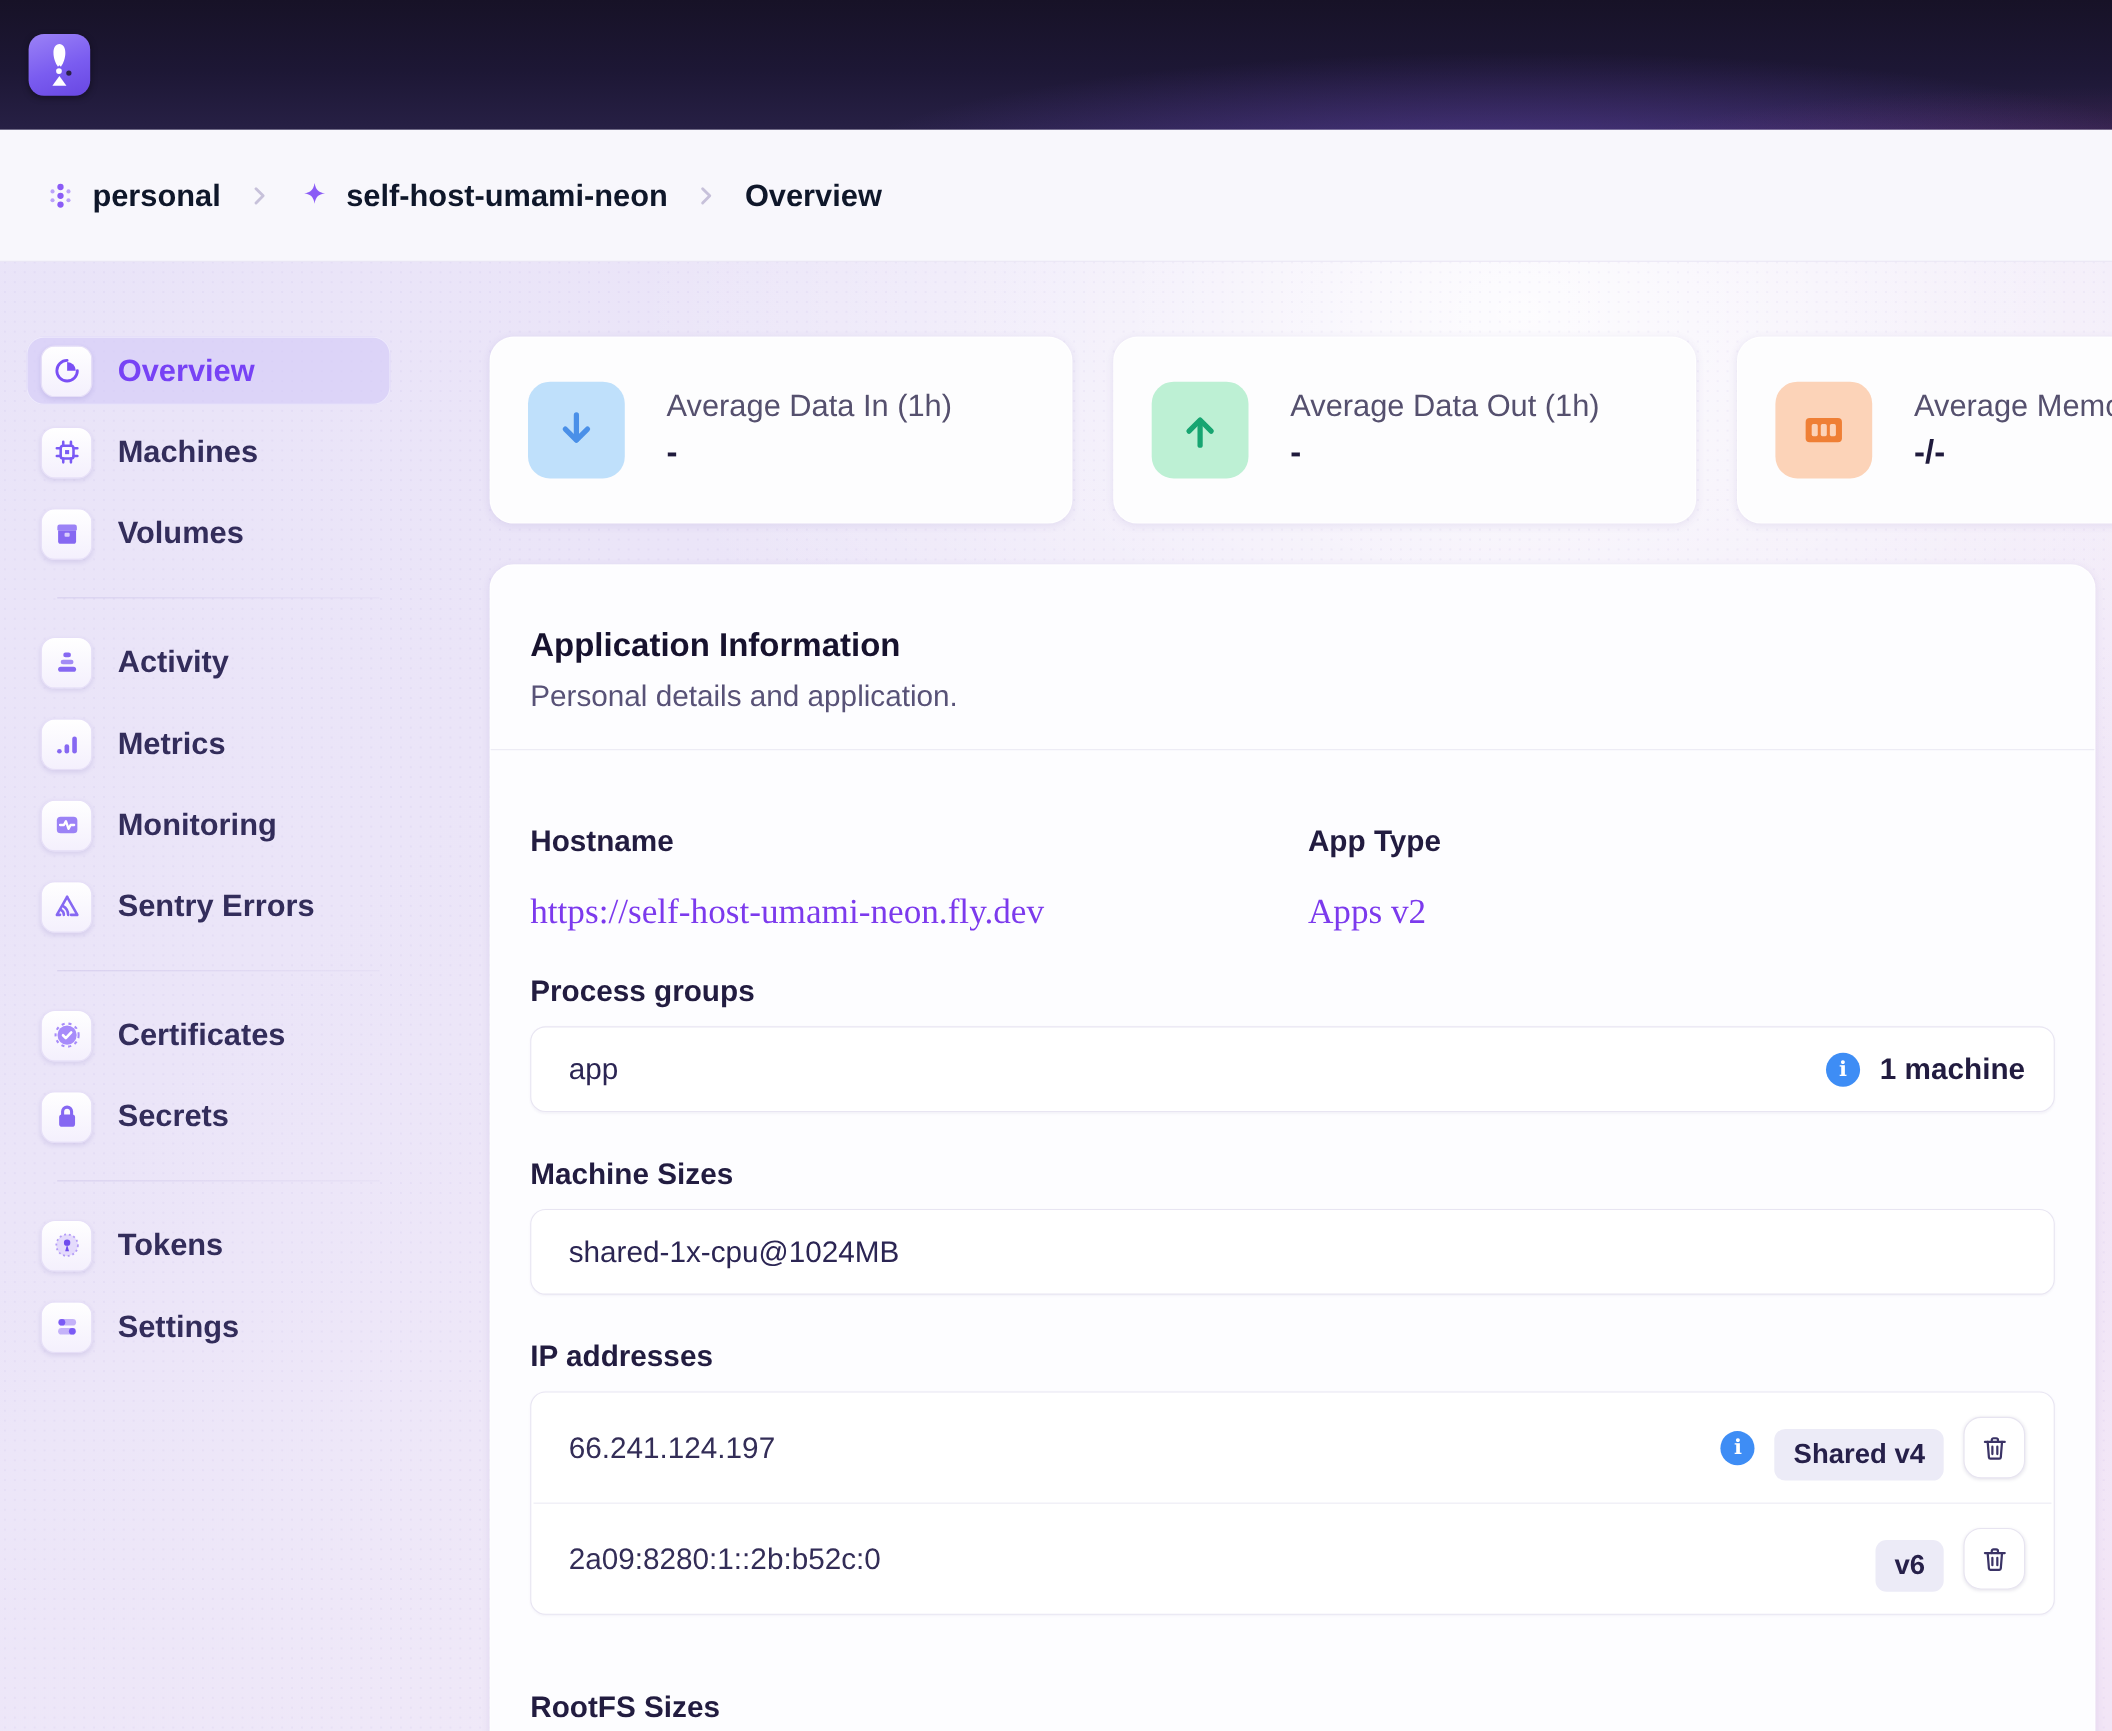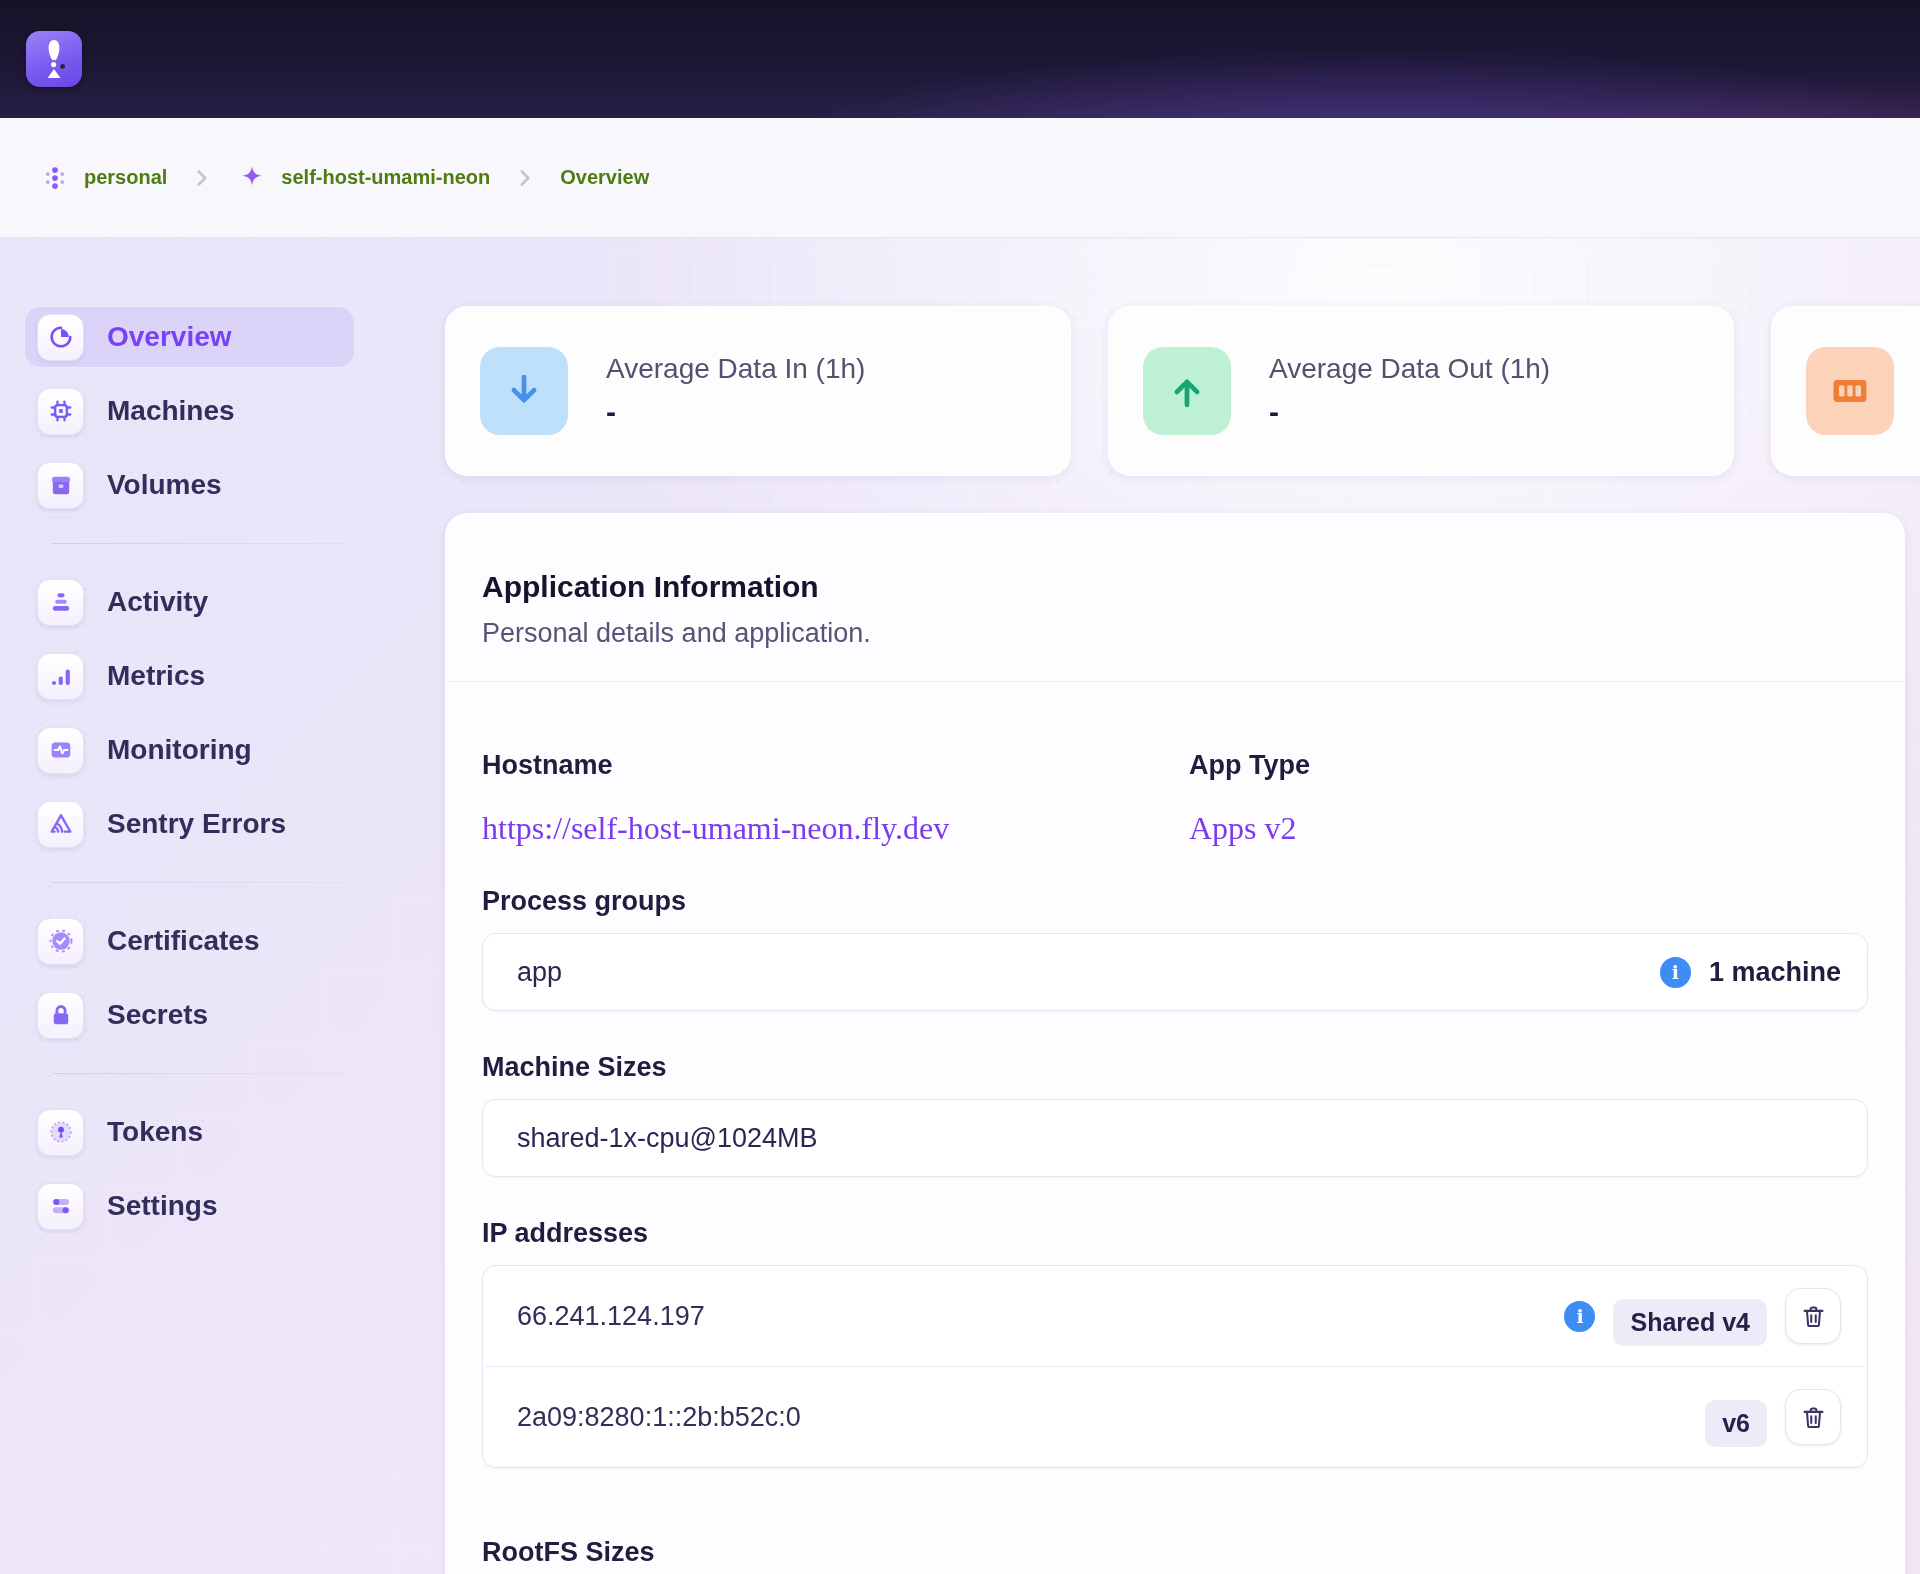--- a/index.html
+++ b/index.html
@@ -28,21 +28,21 @@
     position:absolute; left:26px; top:31px; width:56px; height:56px; border-radius:14px;
     background:linear-gradient(160deg,#9b82f6 0%,#7a5cf0 55%,#6847e2 100%);
     box-shadow:0 2px 6px rgba(0,0,0,.35); cursor:pointer;
   }
   
   .crumbbar{
     height:120px; background:#f8f7fc; display:flex; align-items:center;
     padding-left:40px; border-bottom:1px solid rgba(110,90,180,.10);
     position:relative;
   }
-  .crumb{ display:flex; align-items:center; gap:14px; font-size:20px; font-weight:600; color:#4d7c0f; cursor:pointer; }
+  .crumb{ display:flex; align-items:center; gap:14px; font-size:28px; font-weight:600; color:#0f172a; cursor:pointer; }
   .crumb-sep{ margin:0 22px; display:flex; align-items:center; }
   
   .content{ display:flex; padding:68px 0 0 24px; position:relative; }
   .sidebar{ width:331px; flex-shrink:0; }
   .main{ margin-left:90px; width:1460px; flex-shrink:0; }
   
   .nav-item{
     display:flex; align-items:center; height:62px; margin-bottom:12px;
     border-radius:16px; padding-left:13px; cursor:pointer;
   }
@@ -52,21 +52,21 @@
     background:linear-gradient(180deg,#ffffff 0%,#f4f0fd 100%);
     border:1px solid #e6dff7; box-shadow:0 2px 4px rgba(90,70,170,.12);
     display:flex; align-items:center; justify-content:center; margin-right:23px;
   }
   .nav-label{ font-size:28px; font-weight:600; color:#332d5b; }
   .nav-item.active .nav-label{ color:#7742f5; }
   .nav-div{ height:1px; background:linear-gradient(90deg,rgba(100,80,180,.16),rgba(100,80,180,.05)); margin:27px 10px 27px 28px; }
   
   .stat-row{ display:flex; gap:37px; width:max-content; }
   .stat-card{
-    width:626px; height:170px; border-radius:22px; background:#fdfdfe;
+    width:530px; height:170px; border-radius:22px; background:#fdfdfe;
     border:1px solid rgba(255,255,255,.8); box-shadow:0 2px 8px rgba(80,60,150,.09);
     display:flex; align-items:center; padding-left:34px;
   }
   .stat-icon{ width:88px; height:88px; border-radius:20px; display:flex; align-items:center; justify-content:center; margin-right:38px; flex-shrink:0; }
   .stat-icon.blue{ background:#bfe0fb; } .stat-icon.green{ background:#bdf0d4; } .stat-icon.orange{ background:#fcd3b8; }
   .stat-label{ font-size:28px; font-weight:500; color:#55506e; white-space:nowrap; }
   .stat-value{ font-size:30px; font-weight:700; color:#1f1a3c; margin-top:10px; }
   
   .app-card{
     margin-top:37px; width:1460px; border-radius:22px; background:#fdfdff;

